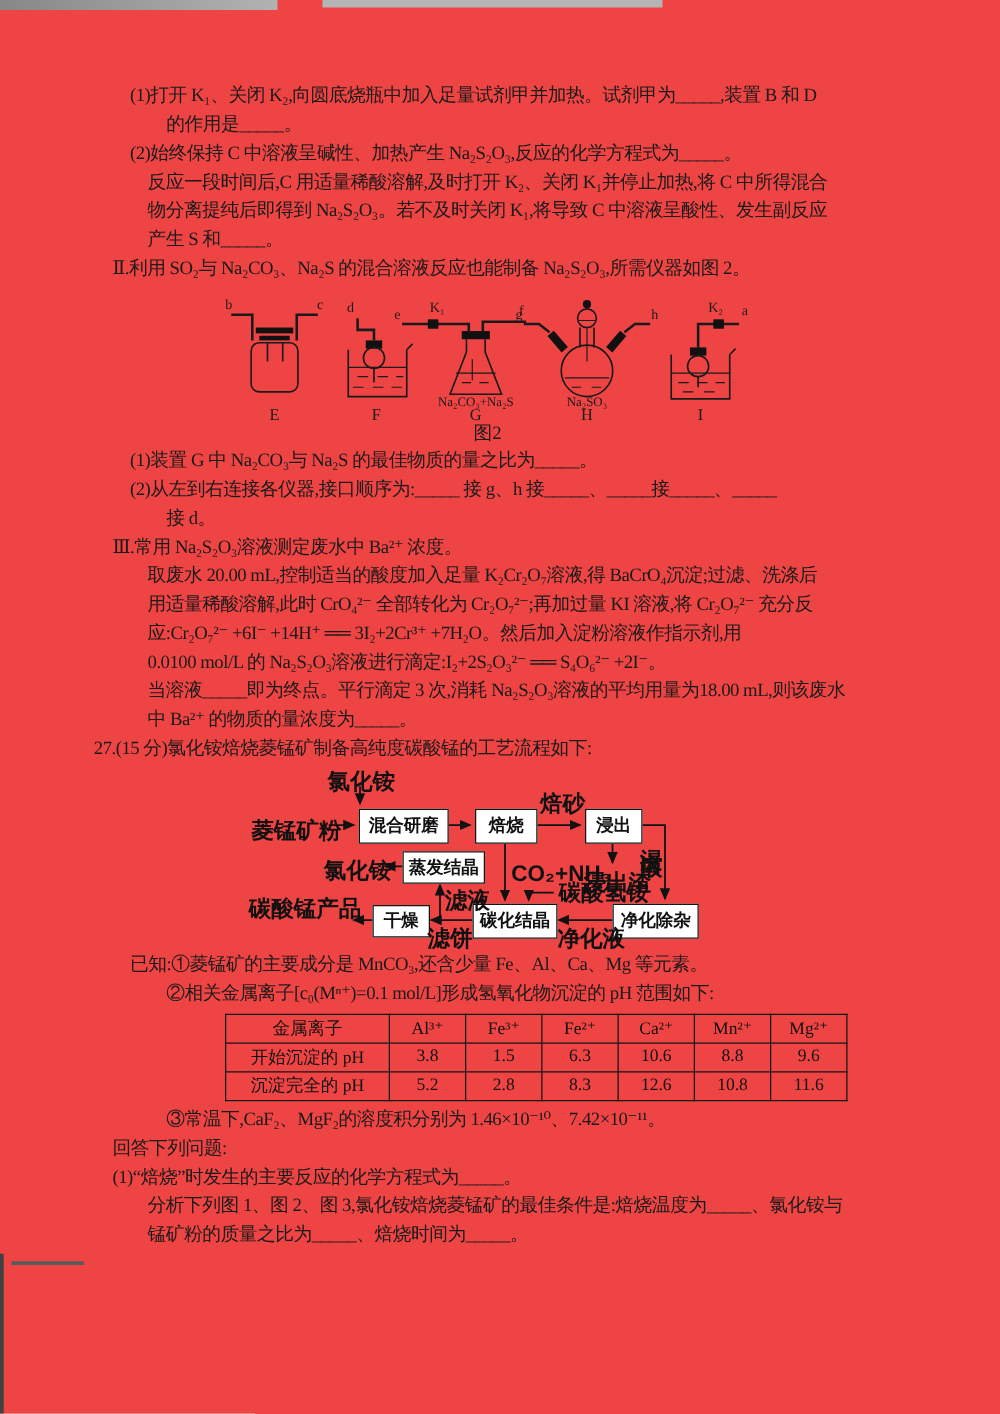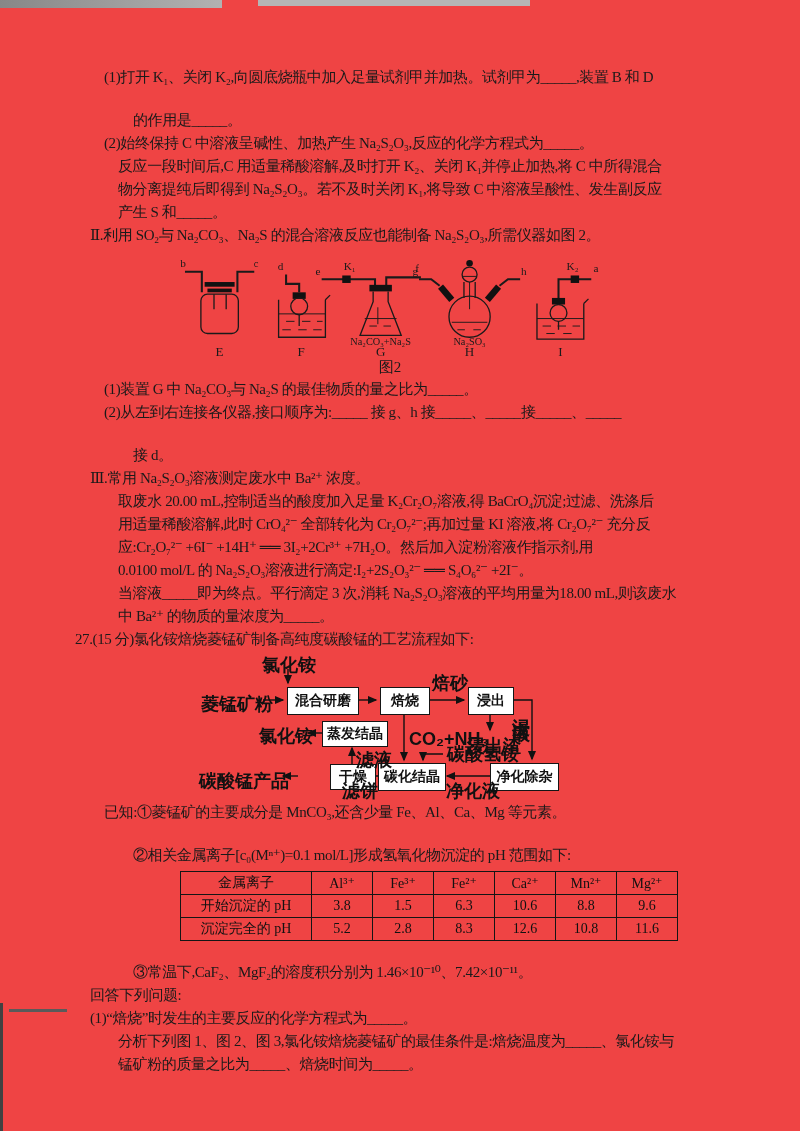--- a/index.html
+++ b/index.html
@@ -5,21 +5,21 @@
   html,body{margin:0;padding:0;background:#e8e8e8;}
   .page{
     position:relative;width:800px;height:1131px;background:#ef4444;
     font-family:"Liberation Serif","DejaVu Serif",serif;
     color:#1a1a1a;overflow:hidden;margin:0 auto;
   }
   .content{position:absolute;left:90px;top:66px;width:640px;}
   .ln{font-size:15px;line-height:23px;letter-spacing:-0.4px;white-space:nowrap;}
   .ind14{padding-left:14px;}
   .ind28{padding-left:28px;}
-  .ind43{padding-left:43px;margin-top:20px;}
+  .ind43{padding-left:43px;}
   .indneg{margin-left:-15px;}
   
   .art-top1{position:absolute;left:0;top:0;width:222px;height:8px;background:linear-gradient(90deg,#878787,#b2b2b2);}
   .art-top2{position:absolute;left:258px;top:0;width:272px;height:6px;background:#b5b5b5;}
   .art-left{position:absolute;left:0;top:1003px;width:3px;height:128px;background:#414141;}
   .art-dash{position:absolute;left:9px;top:1009px;width:58px;height:3px;background:#5a5a5a;}
   
   .fig2{position:relative;margin:4px 0 2px 80px;width:440px;}
   .fig2 svg{display:block;}
   .fig2-caption{width:440px;text-align:center;font-size:15px;line-height:18px;}
@@ -164,34 +164,34 @@
           <path d="M103,125 H88" marker-end="url(#ah)"></path>
           <path d="M127,82 H113" marker-end="url(#ah)"></path>
         </g>
       </svg>
       <div class="fbox" style="left:92px;top:36px;width:70px;height:26px;">混合研磨</div>
       <div class="fbox" style="left:185px;top:36px;width:48px;height:26px;">焙烧</div>
       <div class="fbox" style="left:273px;top:36px;width:44px;height:26px;">浸出</div>
       <div class="fbox" style="left:127px;top:70px;width:64px;height:24px;">蒸发结晶</div>
       <div class="fbox" style="left:183px;top:112px;width:66px;height:26px;">碳化结晶</div>
       <div class="fbox" style="left:295px;top:112px;width:67px;height:26px;">净化除杂</div>
-      <div class="fbox" style="left:103px;top:113px;width:44px;height:24px;margin-left:32px;">干燥</div>
+      <div class="fbox" style="left:103px;top:113px;width:44px;height:24px;">干燥</div>
 
       <div class="flabel" style="left:67px;top:2px;">氯化铵</div>
       <div class="flabel" style="left:6px;top:41px;">菱锰矿粉</div>
       <div class="flabel" style="left:237px;top:20px;">焙砂</div>
       <div class="flabel" style="left:272px;top:83px;">浸出渣</div>
       <div class="flabel vertical" style="left:314px;top:54px;">浸出液</div>
       <div class="flabel" style="left:64px;top:73px;">氯化铵</div>
       <div class="flabel" style="left:214px;top:78px;">CO₂+NH₃</div>
       <div class="flabel" style="left:252px;top:91px;">碳酸氢铵</div>
       <div class="flabel" style="left:161px;top:97px;">滤液</div>
       <div class="flabel" style="left:147px;top:128px;">滤饼</div>
       <div class="flabel" style="left:251px;top:128px;">净化液</div>
-      <div class="flabel" style="left:4px;top:118px;">碳酸锰产品</div>
+      <div class="flabel" style="left:4px;top:104px;">碳酸锰产品</div>
     </div>
 
     <div class="ln ind14">已知:①菱锰矿的主要成分是 MnCO₃,还含少量 Fe、Al、Ca、Mg 等元素。</div>
     <div class="ln ind43">②相关金属离子[c₀(Mⁿ⁺)=0.1 mol/L]形成氢氧化物沉淀的 pH 范围如下:</div>
 
     <table class="ph">
       <tbody>
           <tr>
         <td class="c0">金属离子</td>
         <td class="cn">Al³⁺</td>

